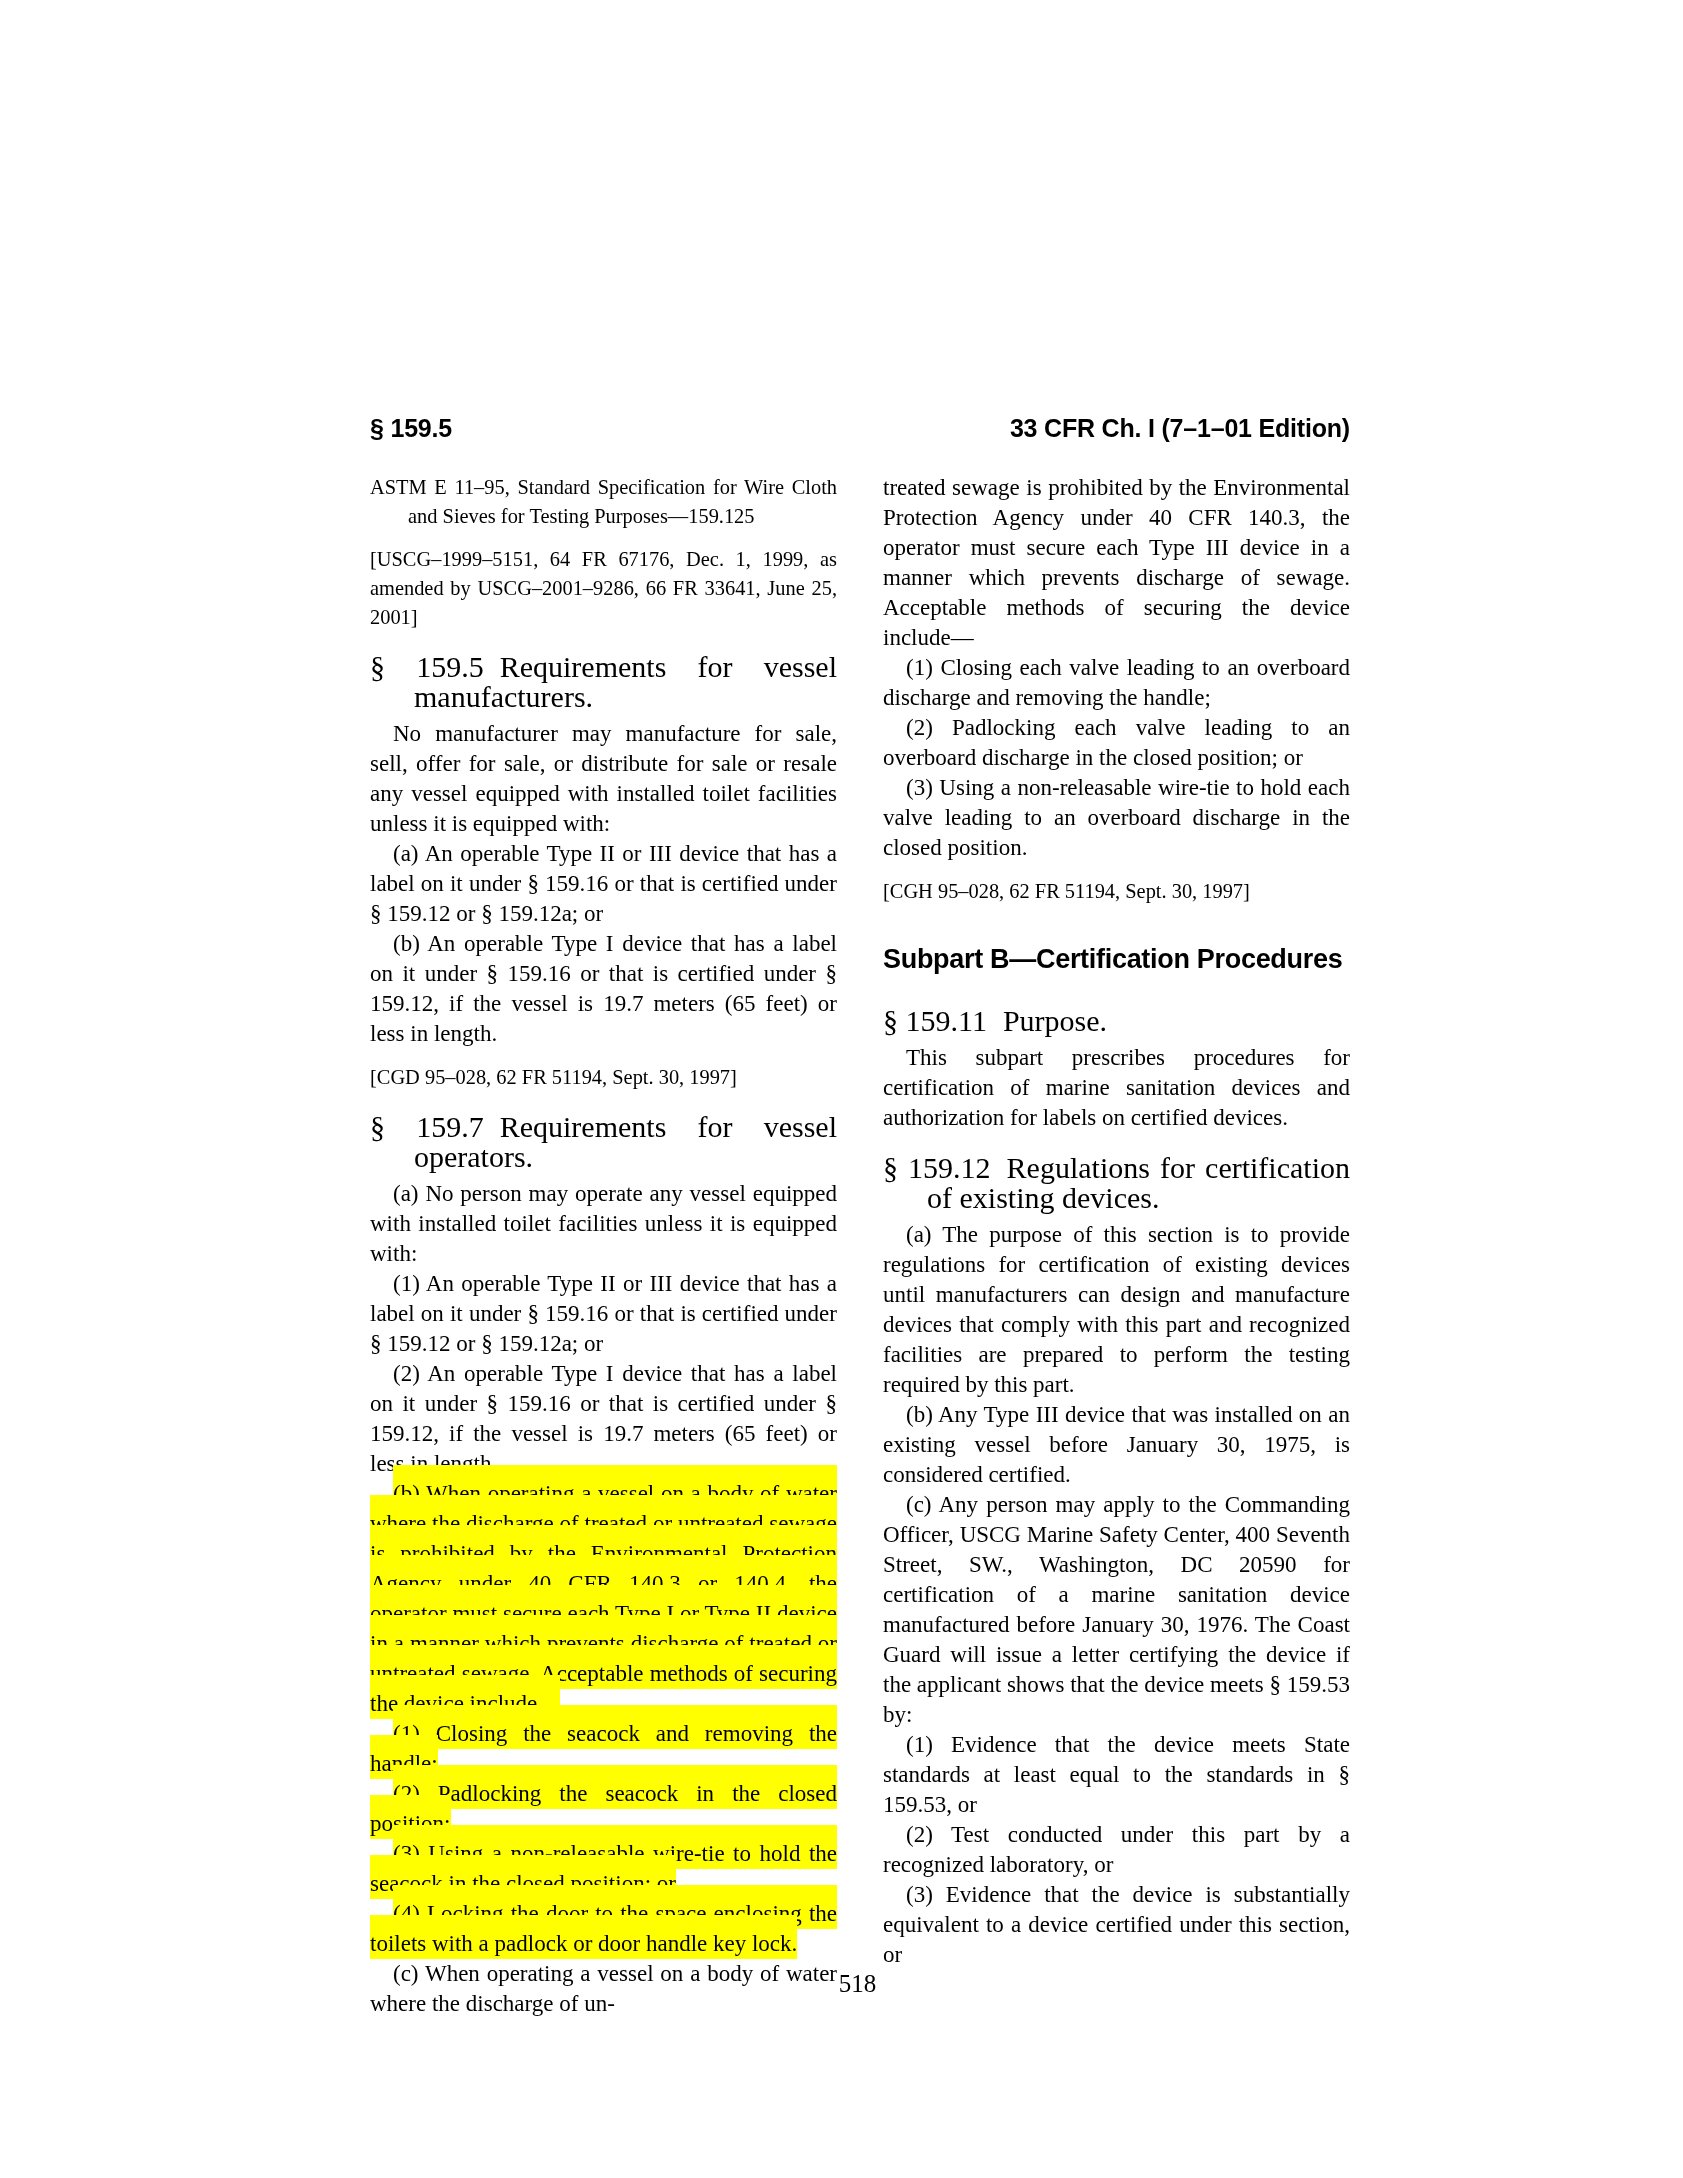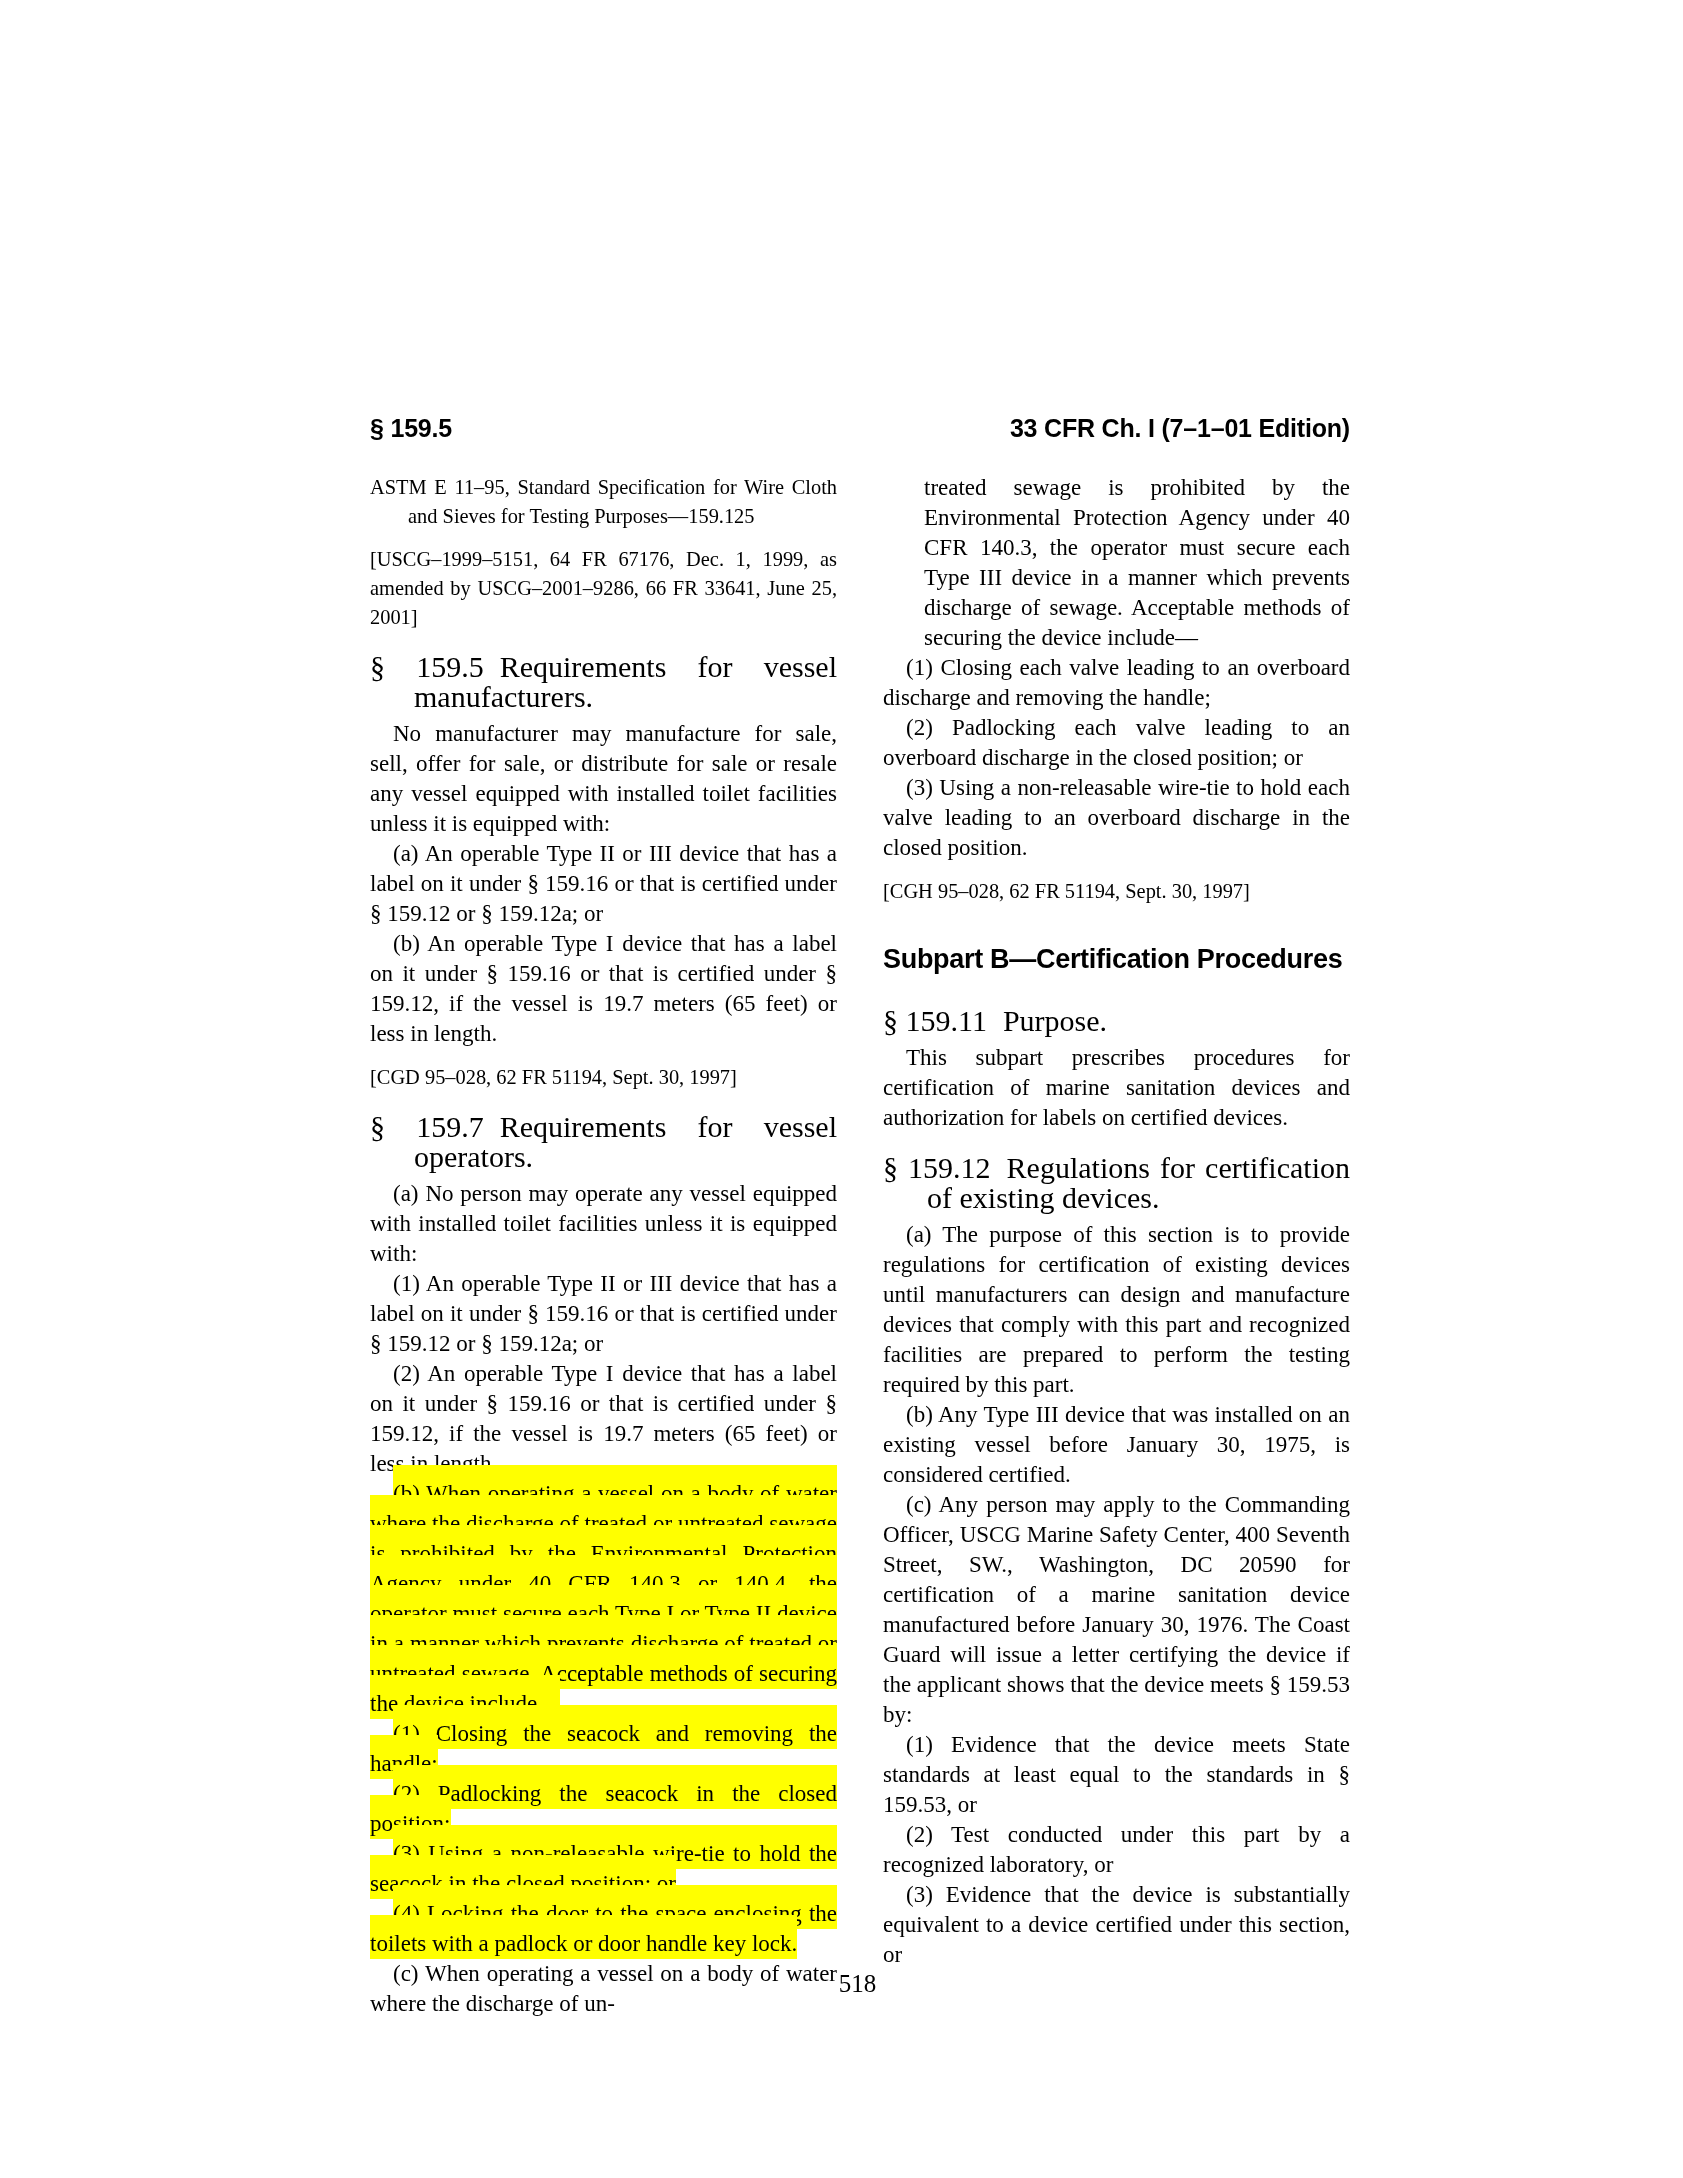--- a/index.html
+++ b/index.html
@@ -61,21 +61,21 @@
   .p {
     font-size: 23px;
     line-height: 30px;
     text-align: justify;
     text-justify: inter-word;
     margin: 0;
     hyphens: none;
     word-spacing: 0px;
   }
   .p.indent { text-indent: 23px; }
-  .p.noindent { text-indent: 0; margin-left: 41px; }
+  .p.noindent { text-indent: 0; }
 
   
   .cite {
     font-size: 20.4px;
     line-height: 29px;
     text-align: justify;
     margin: 14px 0 0 0;
     text-indent: 0;
   }
 

